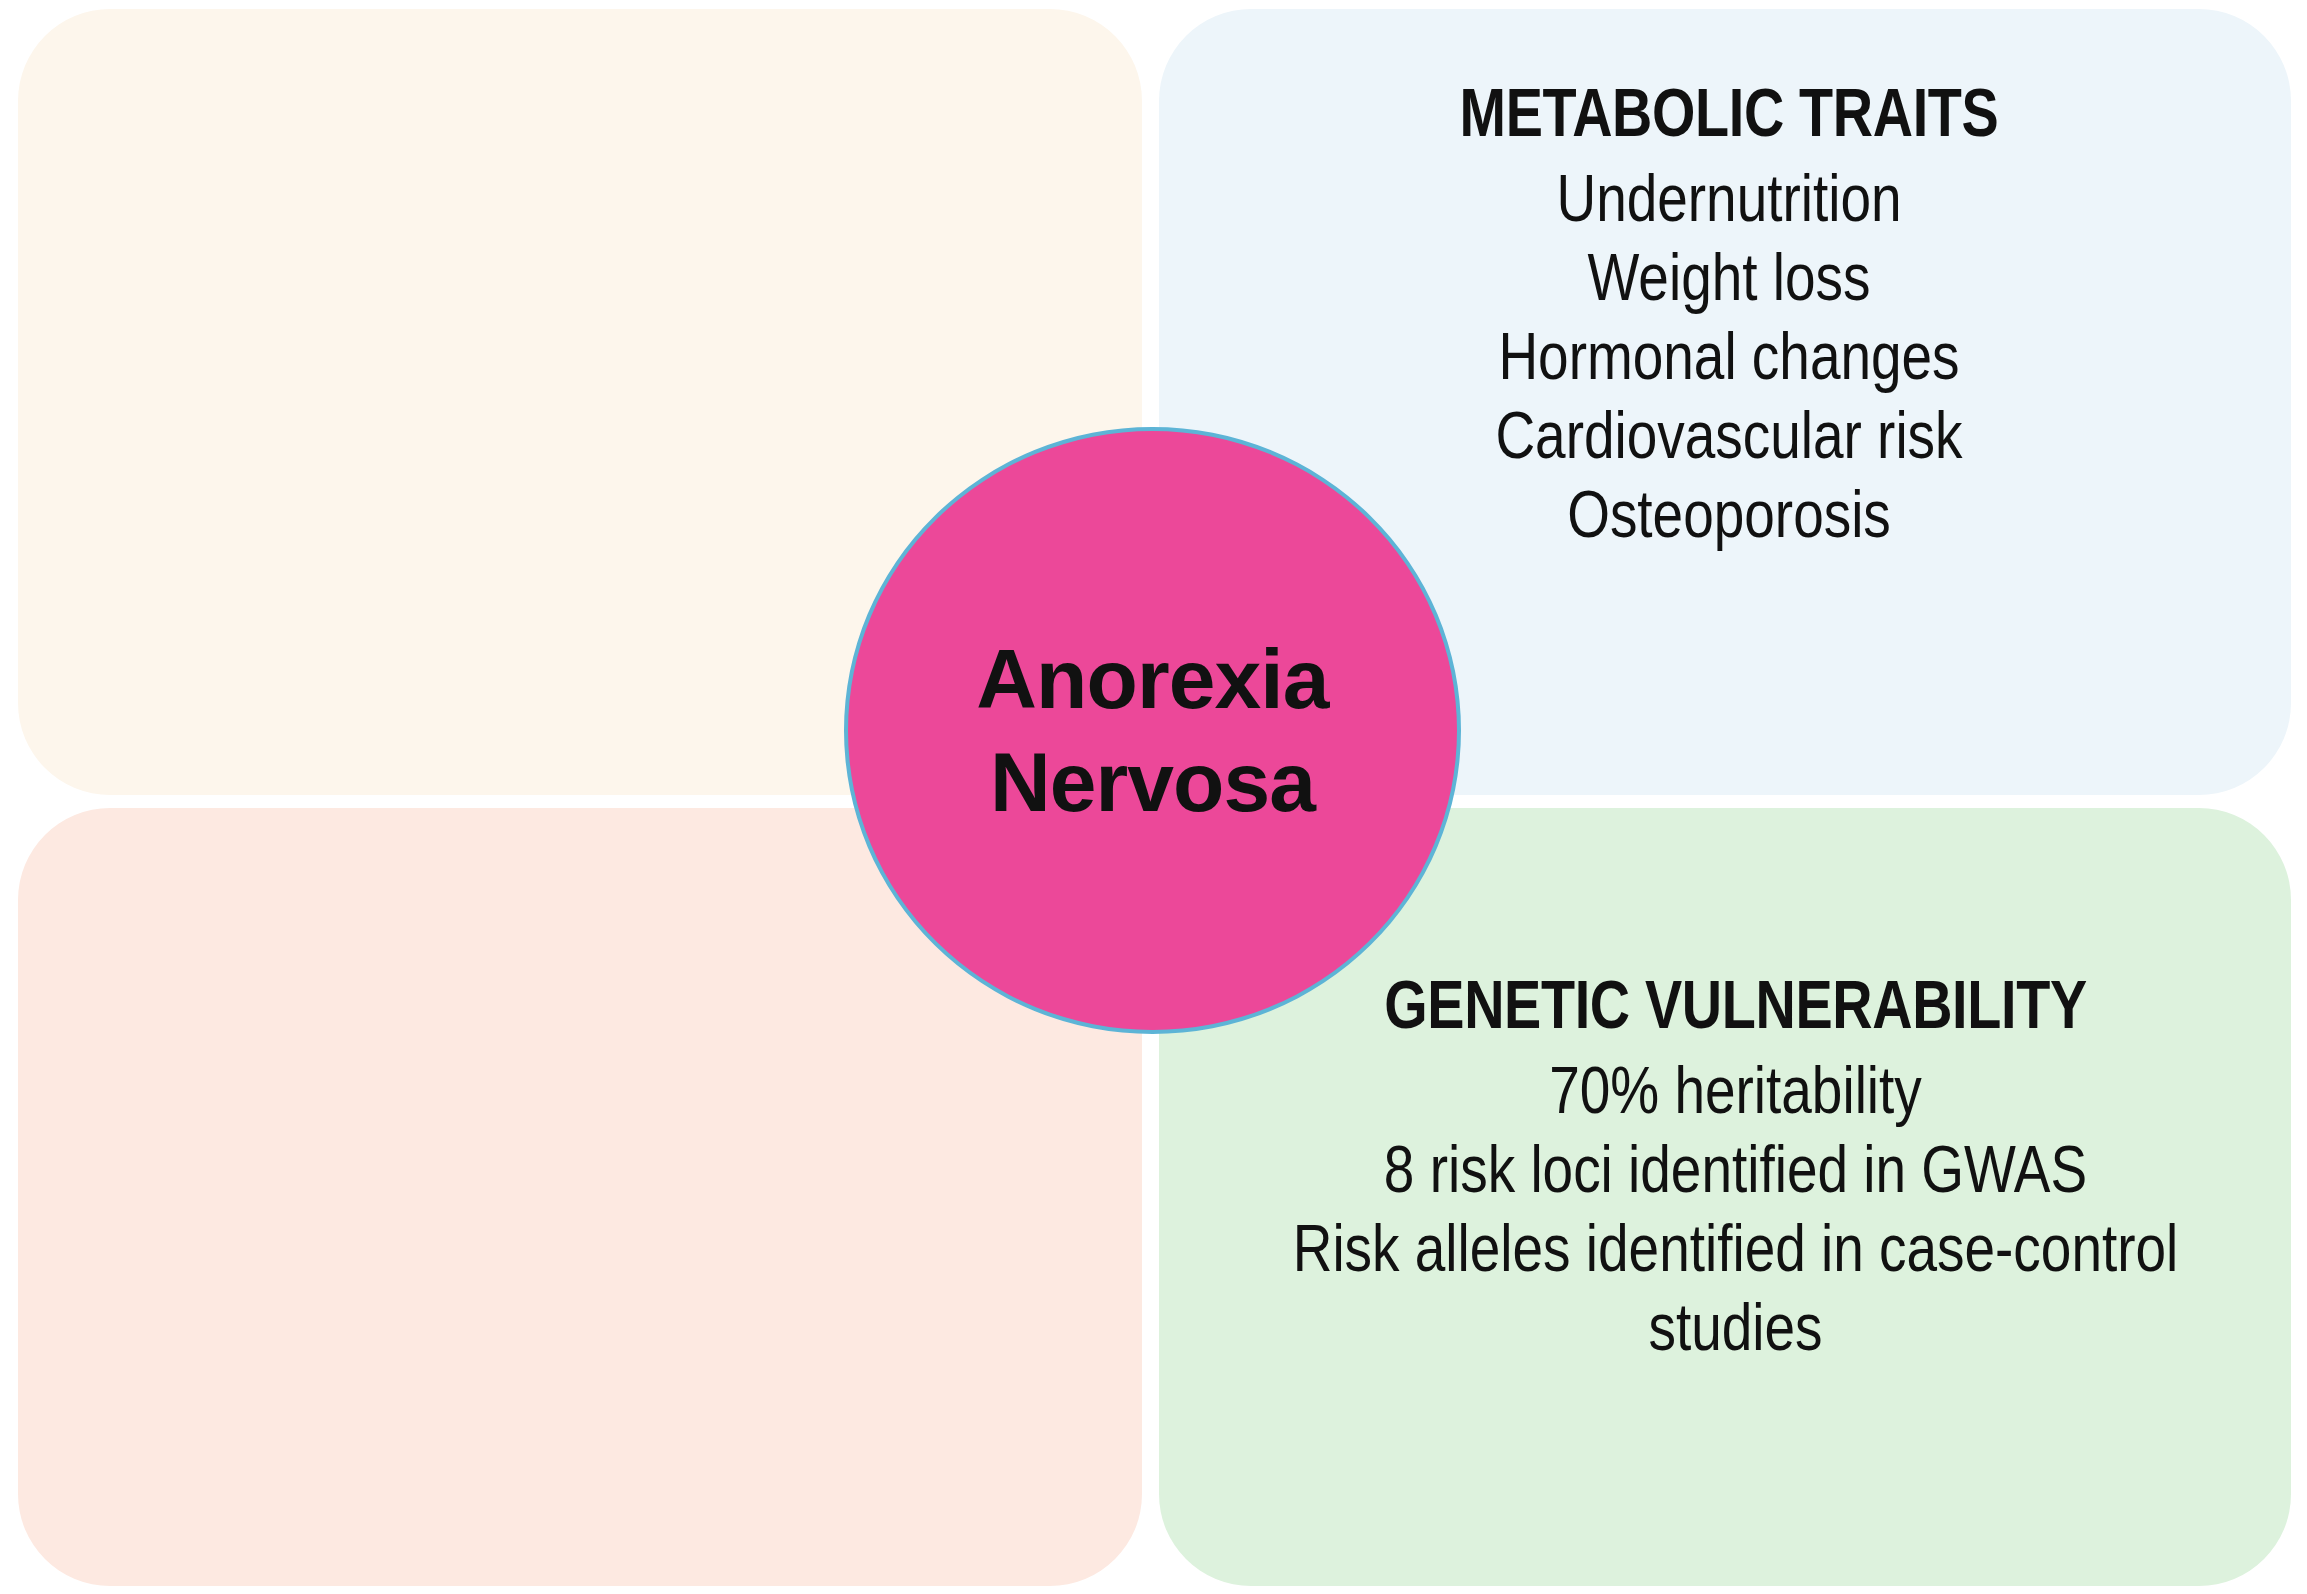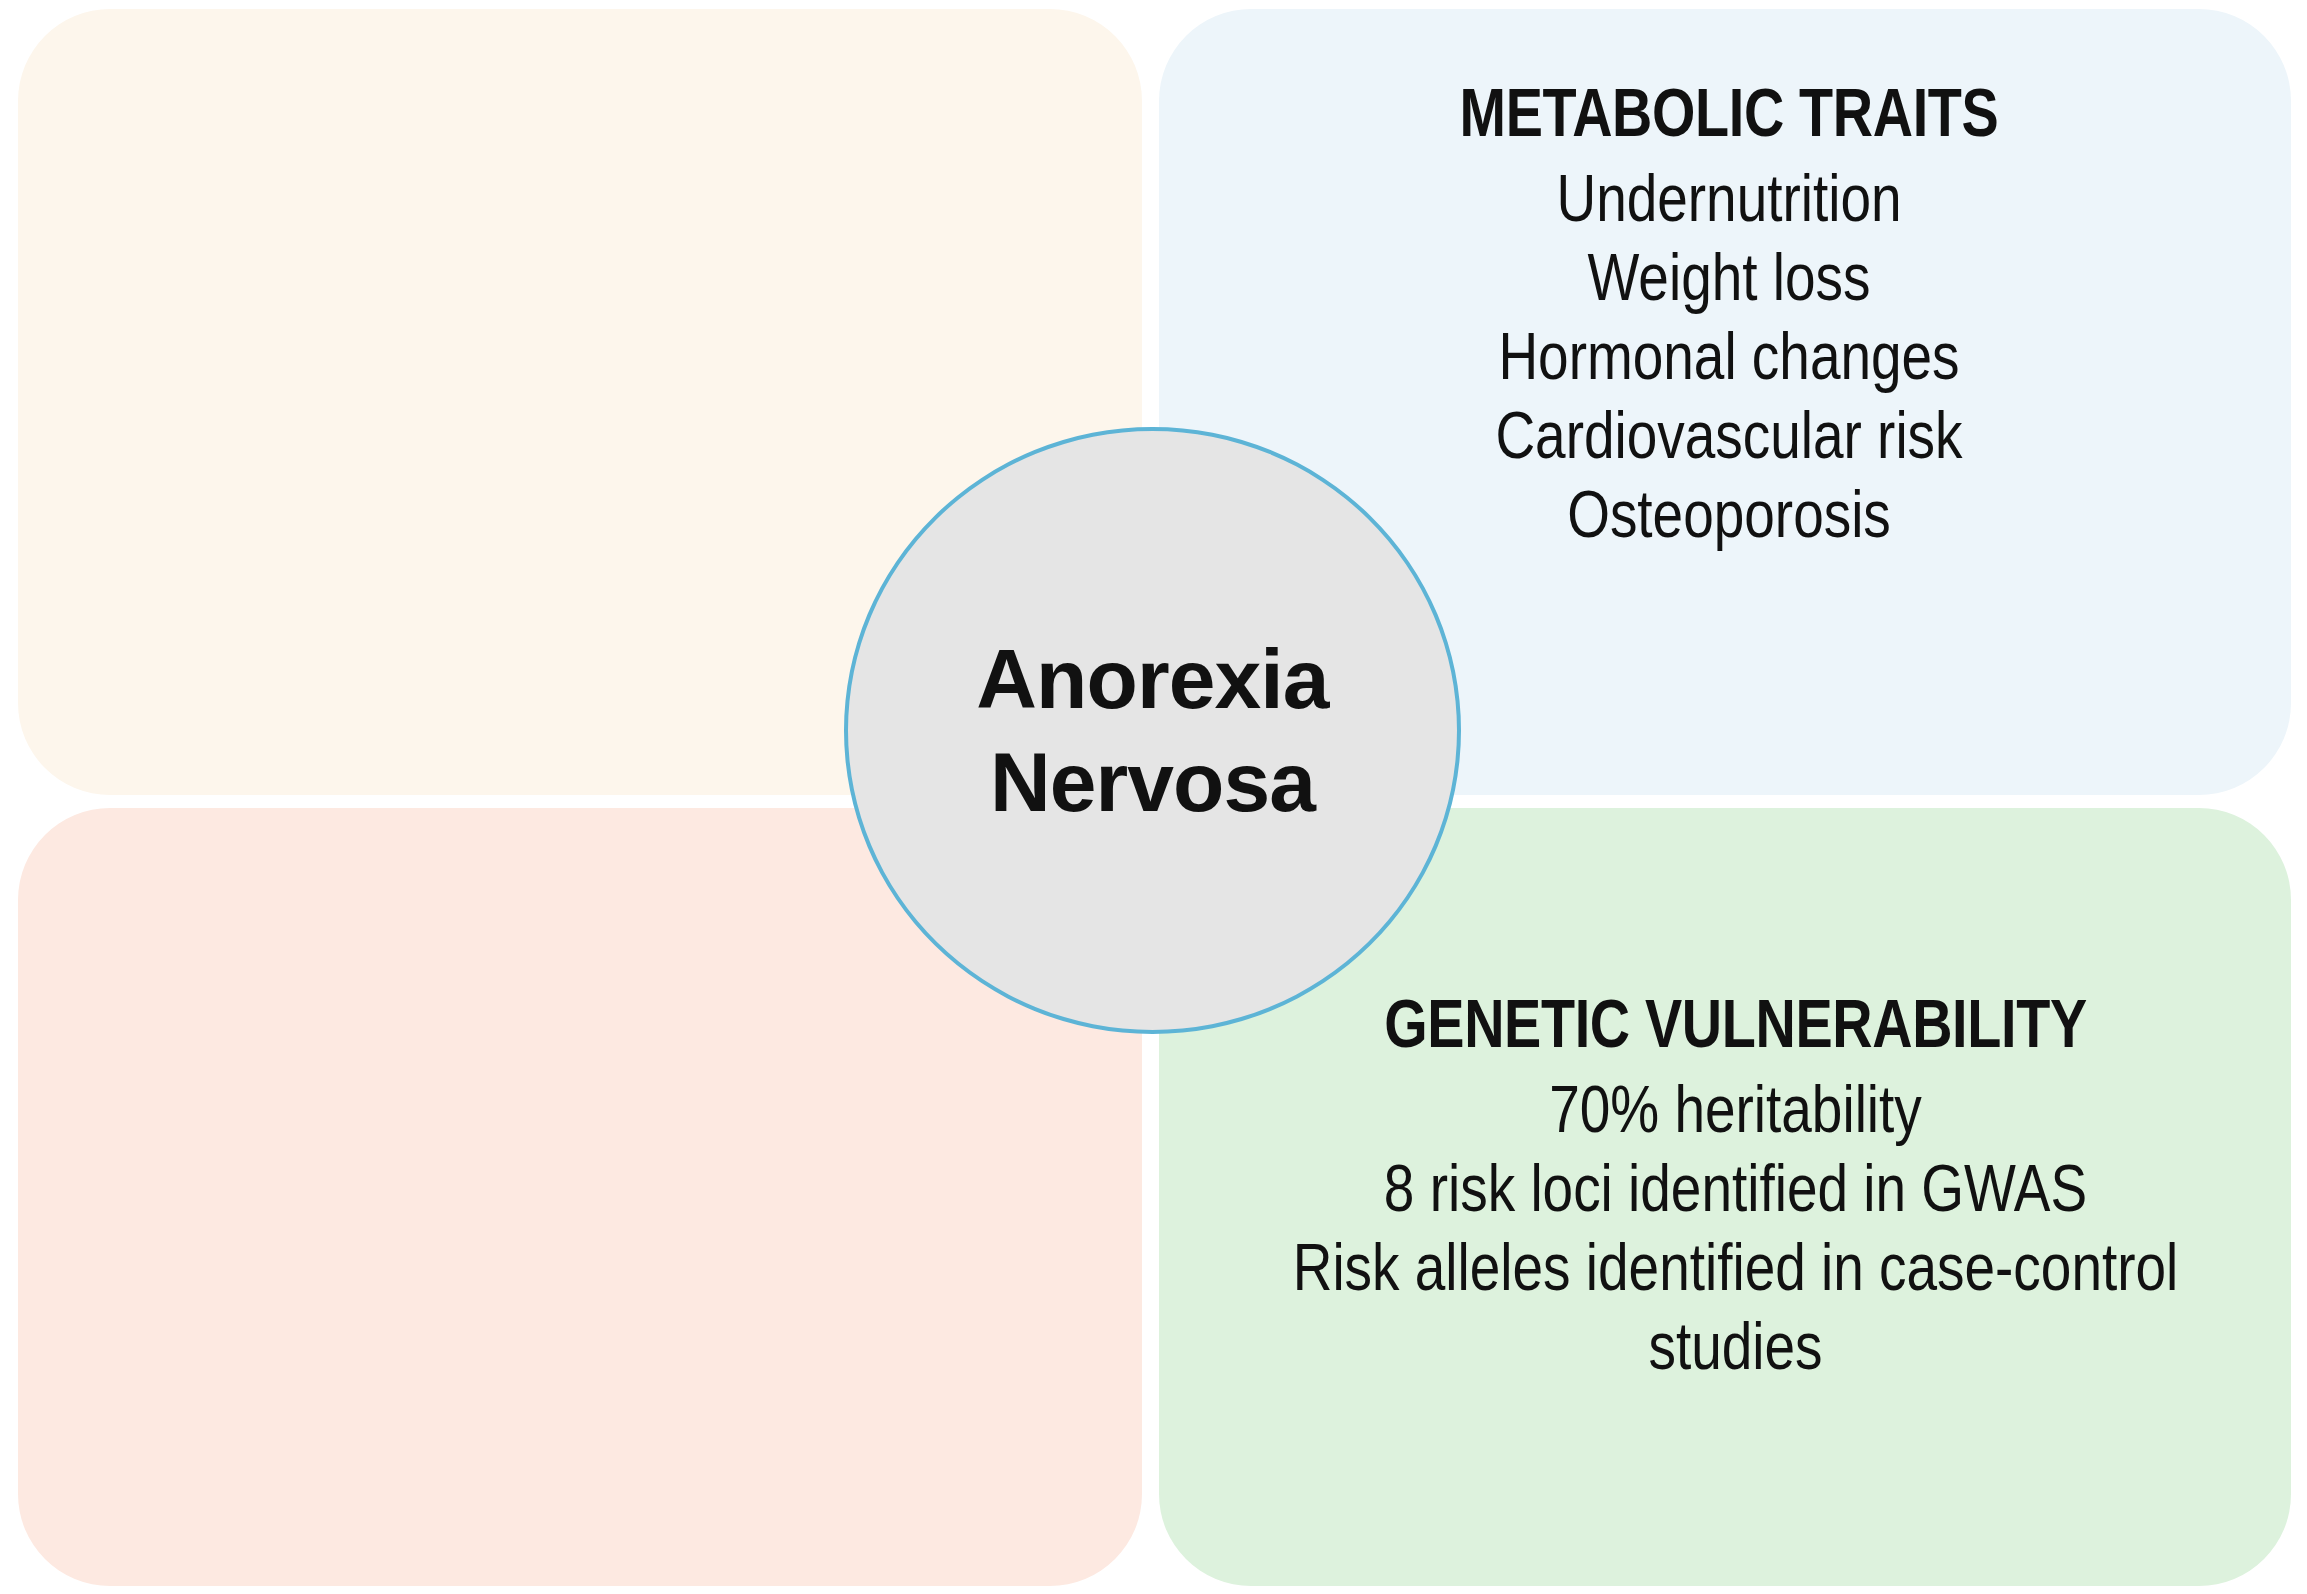--- a/index.html
+++ b/index.html
@@ -54,21 +54,21 @@
     transform: scaleX(0.82);
     transform-origin: center top;
   }
   .cat-list .li { white-space: nowrap; }
   .cat-list .li.wrap { white-space: normal; }
 
   
   .block.b-tl { left: 53px;  top: 110px;  width: 1061px; }
   .block.b-tr { left: 1168px; top: 77px;  width: 1122px; text-align: center; }
   .block.b-bl { left: 26px;  top: 969px; width: 1096px; }
-  .block.b-br { left: 1179px; top: 969px; width: 1113px; margin-top: 19px; }
+  .block.b-br { left: 1179px; top: 969px; width: 1113px; }
 
   .block.b-tl .cat-list,
   .block.b-tr .cat-list,
   .block.b-bl .cat-list,
   .block.b-br .cat-list { margin-top: 10.5px; }
 
   
   #center-node {
     position: absolute;
     left: 844px;
@@ -120,19 +120,19 @@
 
   <div class="block b-br">
     <div class="cat-title">GENETIC VULNERABILITY</div>
     <div class="cat-list">
       <div class="li">70% heritability</div>
       <div class="li">8 risk loci identified in GWAS</div>
       <div class="li wrap">Risk alleles identified in case-control studies</div>
     </div>
   </div>
 
-  <div id="center-node" style="background: #e5e5e5; border-color: rgb(93, 180, 214);">
+  <div id="center-node" style="background: #ec4899; border-color: rgb(93, 180, 214);">
     <div id="center-label">Anorexia
 Nervosa</div>
   </div>
 
 </div>
 
 
 </body></html>

